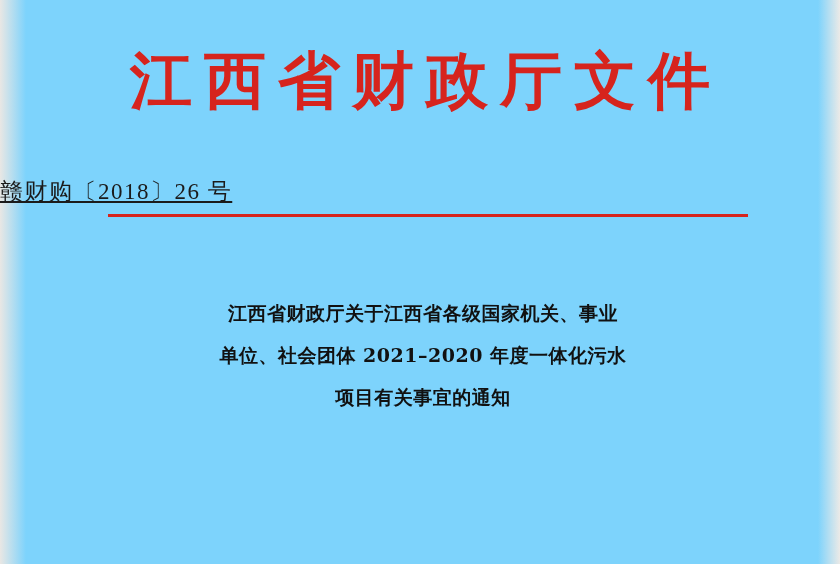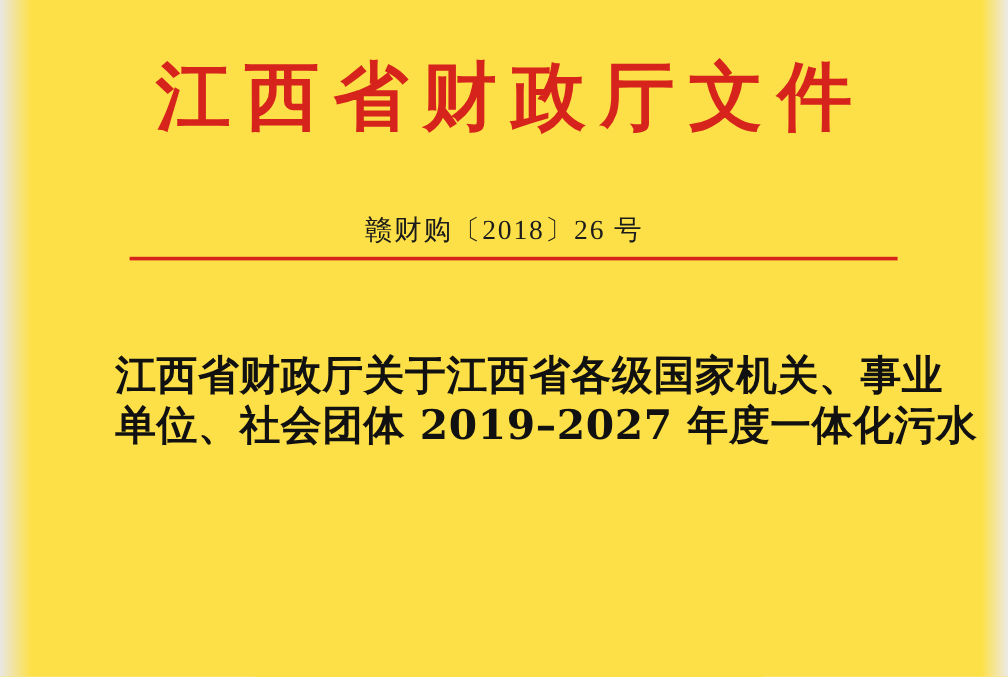--- a/index.html
+++ b/index.html
@@ -11,21 +11,21 @@
     height: 564px;
     background: #ffffff;
     font-family: "Liberation Serif", "DejaVu Serif", serif;
     overflow: hidden;
   }
 
   .page {
     position: relative;
     width: 840px;
     height: 564px;
-    background: #fde047;
+    background: #7dd3fc;
     box-sizing: border-box;
     overflow: hidden;
   }
 
   
   .page::before {
     content: "";
     position: absolute;
     left: 0; top: 0; bottom: 0;
     width: 26px;
@@ -58,43 +58,43 @@
     line-height: 1.05;
     text-indent: 12px;
     white-space: nowrap;
   }
 
   .doc-number {
     position: absolute;
     top: 176px;
     left: 0;
     right: 0;
-    text-align: center;
     font-size: 23px;
     color: #1b1b1b;
     letter-spacing: 1.5px;
     font-family: "Liberation Serif", "DejaVu Serif", serif;
+    text-decoration: underline;
   }
 
   .red-rule {
     position: absolute;
     top: 214px;
     left: 108px;
     width: 640px;
     height: 2.5px;
     background: #d6241d;
   }
 
   .doc-subject {
     position: absolute;
     top: 292px;
     left: 96px;
     width: 654px;
     text-align: center;
-    font-size: 34px;
+    font-size: 19px;
     font-weight: bold;
     line-height: 42px;
     color: #111111;
     letter-spacing: 0.5px;
     font-family: "DejaVu Serif", "Liberation Serif", serif;
   }
   .doc-subject .line {
     display: block;
     white-space: nowrap;
   }
@@ -119,17 +119,18 @@
   <div class="doc-header">
     <div class="doc-title-red">江西省财政厅文件</div>
   </div>
 
   <div class="doc-number">赣财购〔2018〕26 号</div>
 
   <div class="red-rule"></div>
 
   <div class="doc-subject">
     <span class="line">江西省财政厅关于江西省各级国家机关、事业</span>
-    <span class="line">单位、社会团体 2019–2027 年度一体化污水</span>
+    <span class="line">单位、社会团体 2021–2020 年度一体化污水</span>
+    <span class="line">项目有关事宜的通知</span>
   </div>
 
 
 </div>
 
 </body></html>

